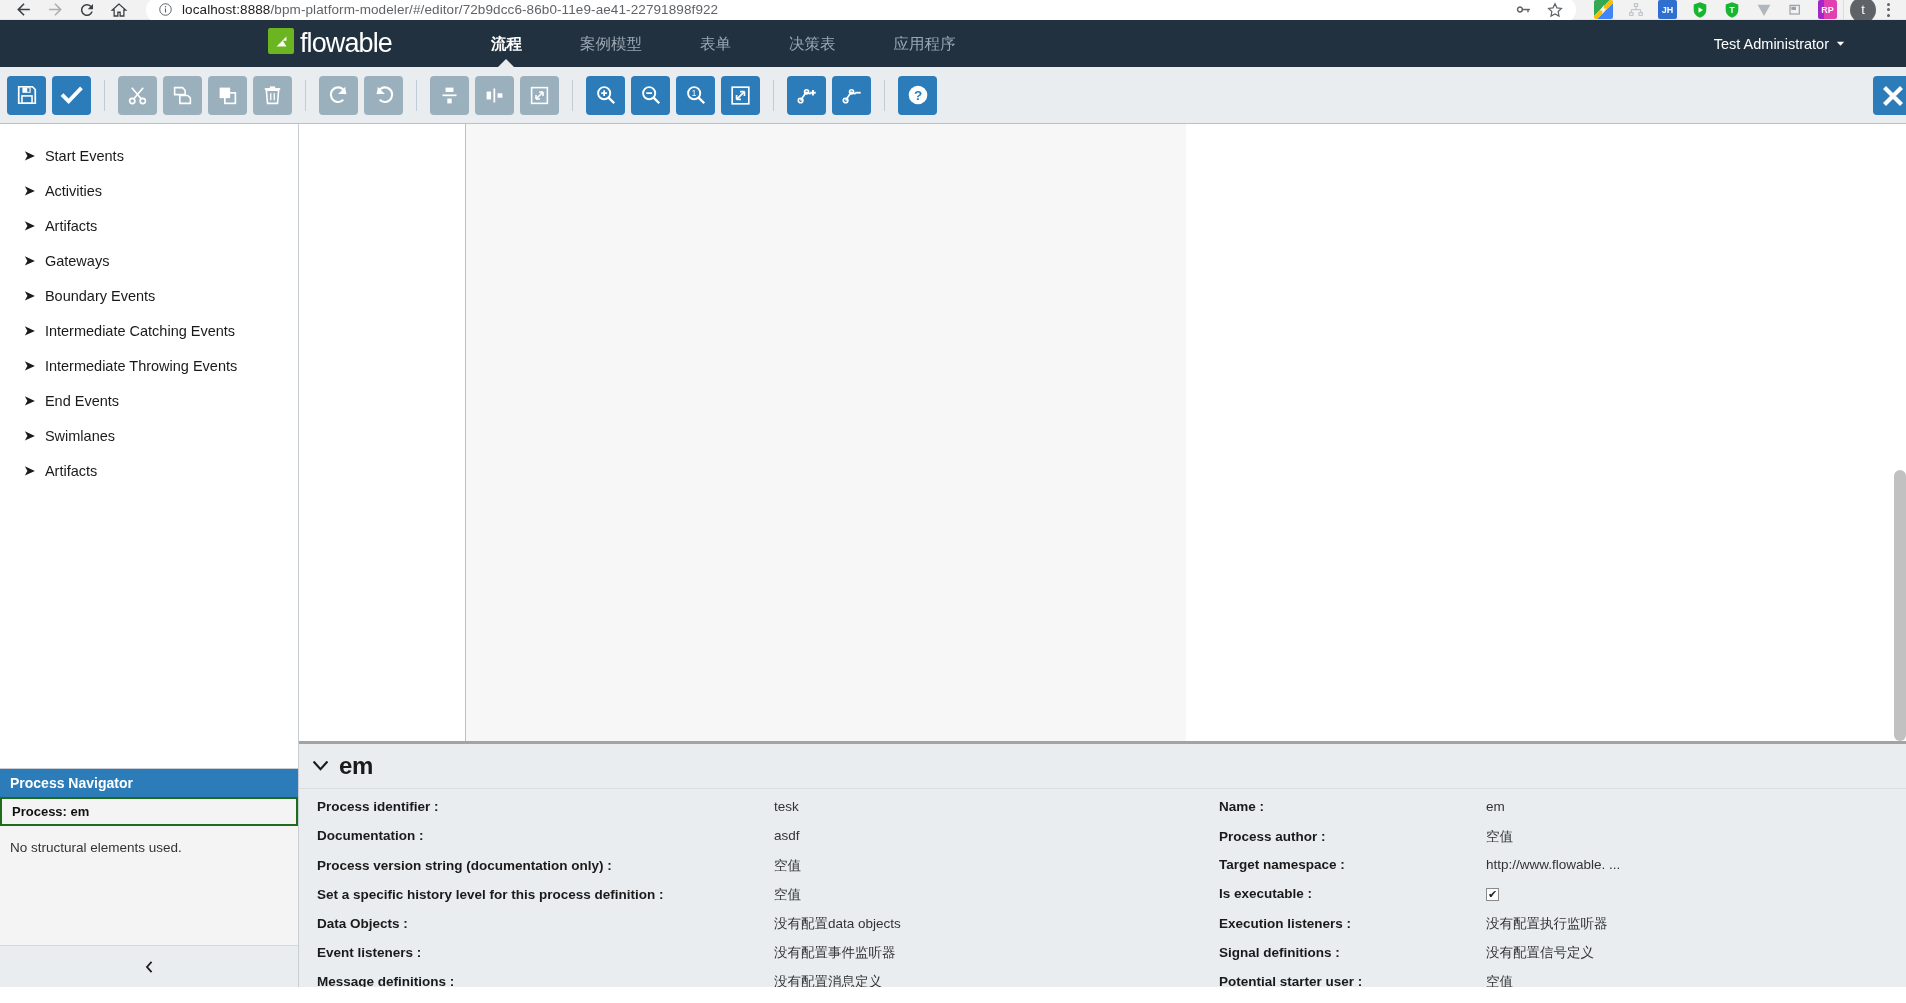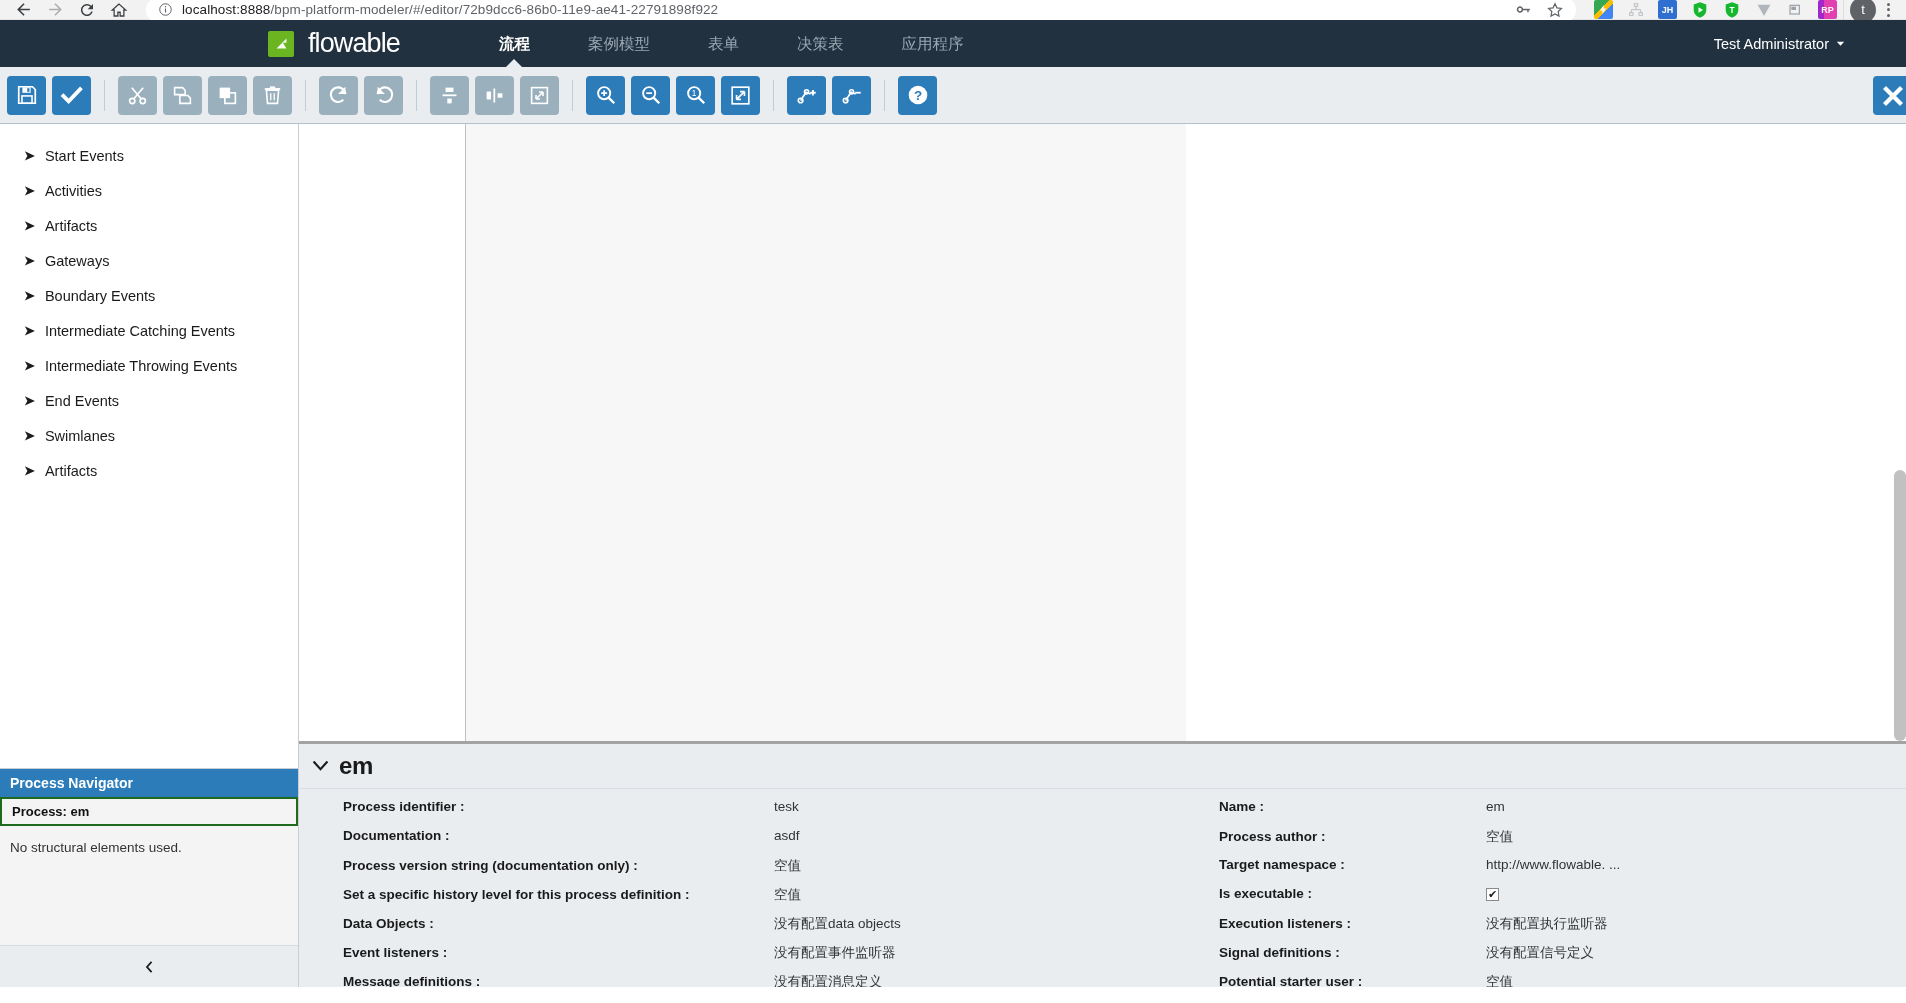--- a/index.html
+++ b/index.html
@@ -71,21 +71,21 @@
   .kebab i { width: 3px; height: 3px; border-radius: 50%; background: #5f6368; display: block; }
 
   
   .app-header {
     height: 47px;
     background: #22313f;
     display: flex;
     align-items: center;
     position: relative;
   }
-  .brand { display: flex; align-items: center; margin-left: 268px; gap: 14px; }
+  .brand { display: flex; margin-left: 268px; gap: 6px; }
   .brand-mark {
     width: 26px; height: 26px;
     background: #6bb521;
     border-radius: 2px;
     display: flex; align-items: center; justify-content: center;
   }
   .brand-text {
     color: #ffffff;
     font-size: 27px;
     letter-spacing: -0.9px;
@@ -245,21 +245,21 @@
   .props-title { font-size: 24px; font-weight: bold; color: #1a1a1a; letter-spacing: -0.3px; }
   .props-grid {
     display: grid;
     grid-template-columns: 805px 1fr;
     padding: 10px 0 0 0;
   }
   .prop-row {
     display: flex;
     align-items: baseline;
     height: 29px;
-    padding-left: 44px;
+    padding-left: 18px;
   }
   .prop-col-right .prop-row { padding-left: 115px; }
   .prop-label {
     font-size: 13.5px;
     font-weight: bold;
     color: #1a1a1a;
     flex: 0 0 auto;
     white-space: nowrap;
   }
   .prop-value {

